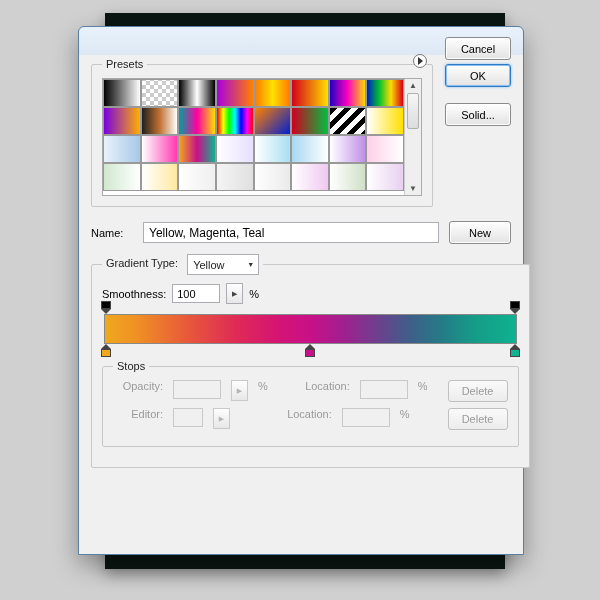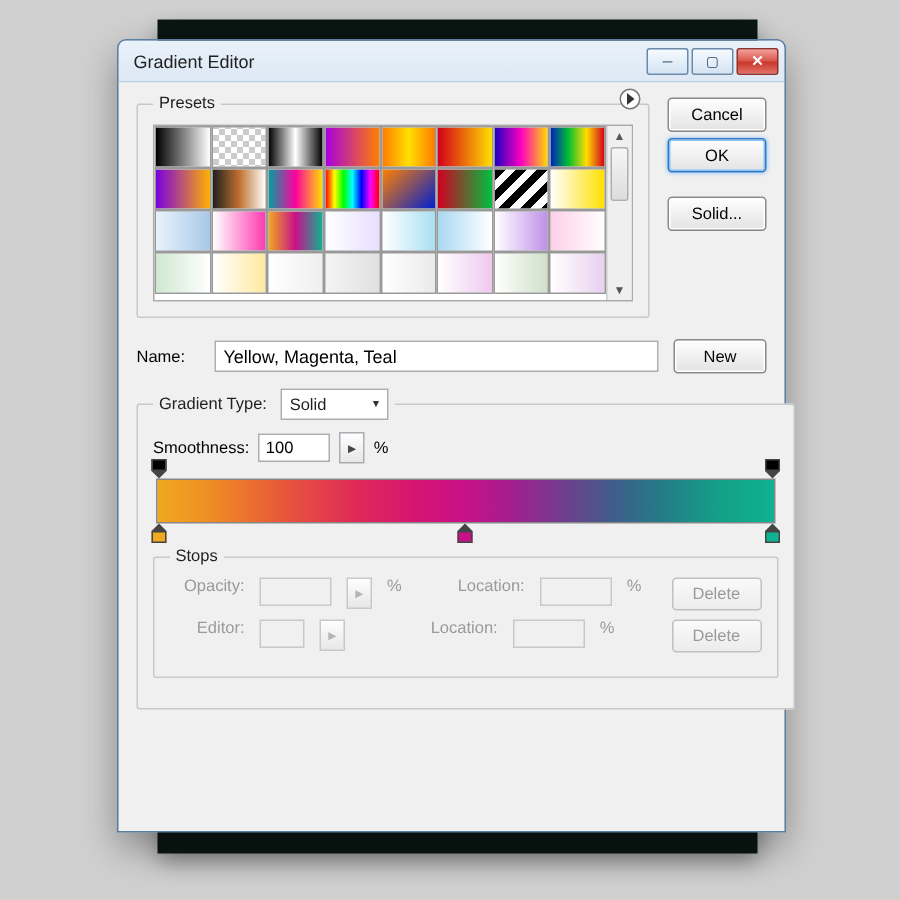--- a/index.html
+++ b/index.html
@@ -79,20 +79,21 @@
   }
   legend {
     font-size: 11px;
     padding: 0 4px;
     color: #222;
   }
   .toprow { display: flex; gap: 12px; }
   .presets {
     flex: 1;
     position: relative;
+    margin-top: 23px;
   }
   .presets .playbtn {
     position: absolute;
     right: 10px;
     top: -10px;
     width: 0; height: 0;
     border-left: 5px solid #333;
     border-top: 4px solid transparent;
     border-bottom: 4px solid transparent;
   }
@@ -257,28 +258,20 @@
   .colorwell {
     width:28px;height:17px;border:1px solid #c8c8c8;background:#f0f0f0;
   }
 </style>
 </head>
 <body>
 
 <div class="shadow-layer"></div>
 
 <div class="window">
-  <div class="titlebar">
-    <div class="title">Gradient Editor</div>
-    <div class="winbtns">
-      <div class="winbtn">─</div>
-      <div class="winbtn">▢</div>
-      <div class="winbtn close">✕</div>
-    </div>
-  </div>
 
   <div class="client">
 
     <div class="toprow">
       <fieldset class="presets">
         <legend>Presets</legend>
         <div class="playcircle">
           <div class="playbtn" style="position:static;border-left:5px solid #333;"></div>
         </div>
         <div class="swatchbox">
@@ -335,21 +328,21 @@
     <div class="namerow">
       <div class="lbl">Name:</div>
       <div class="txt">Yellow, Magenta, Teal</div>
       <div class="btn newbtn">New</div>
     </div>
 
     <fieldset>
       <legend>
         <span>Gradient Type:</span>
         &nbsp;
-        <span class="select" style="display:inline-flex;vertical-align:middle">Solid</span>
+        <span class="select" style="display:inline-flex;vertical-align:middle">Yellow</span>
       </legend>
 
       <div class="smrow">
         <span>Smoothness:</span>
         <div class="numbox">100</div>
         <div class="step">▶</div>
         <span>%</span>
       </div>
 
       <div class="gradarea">

